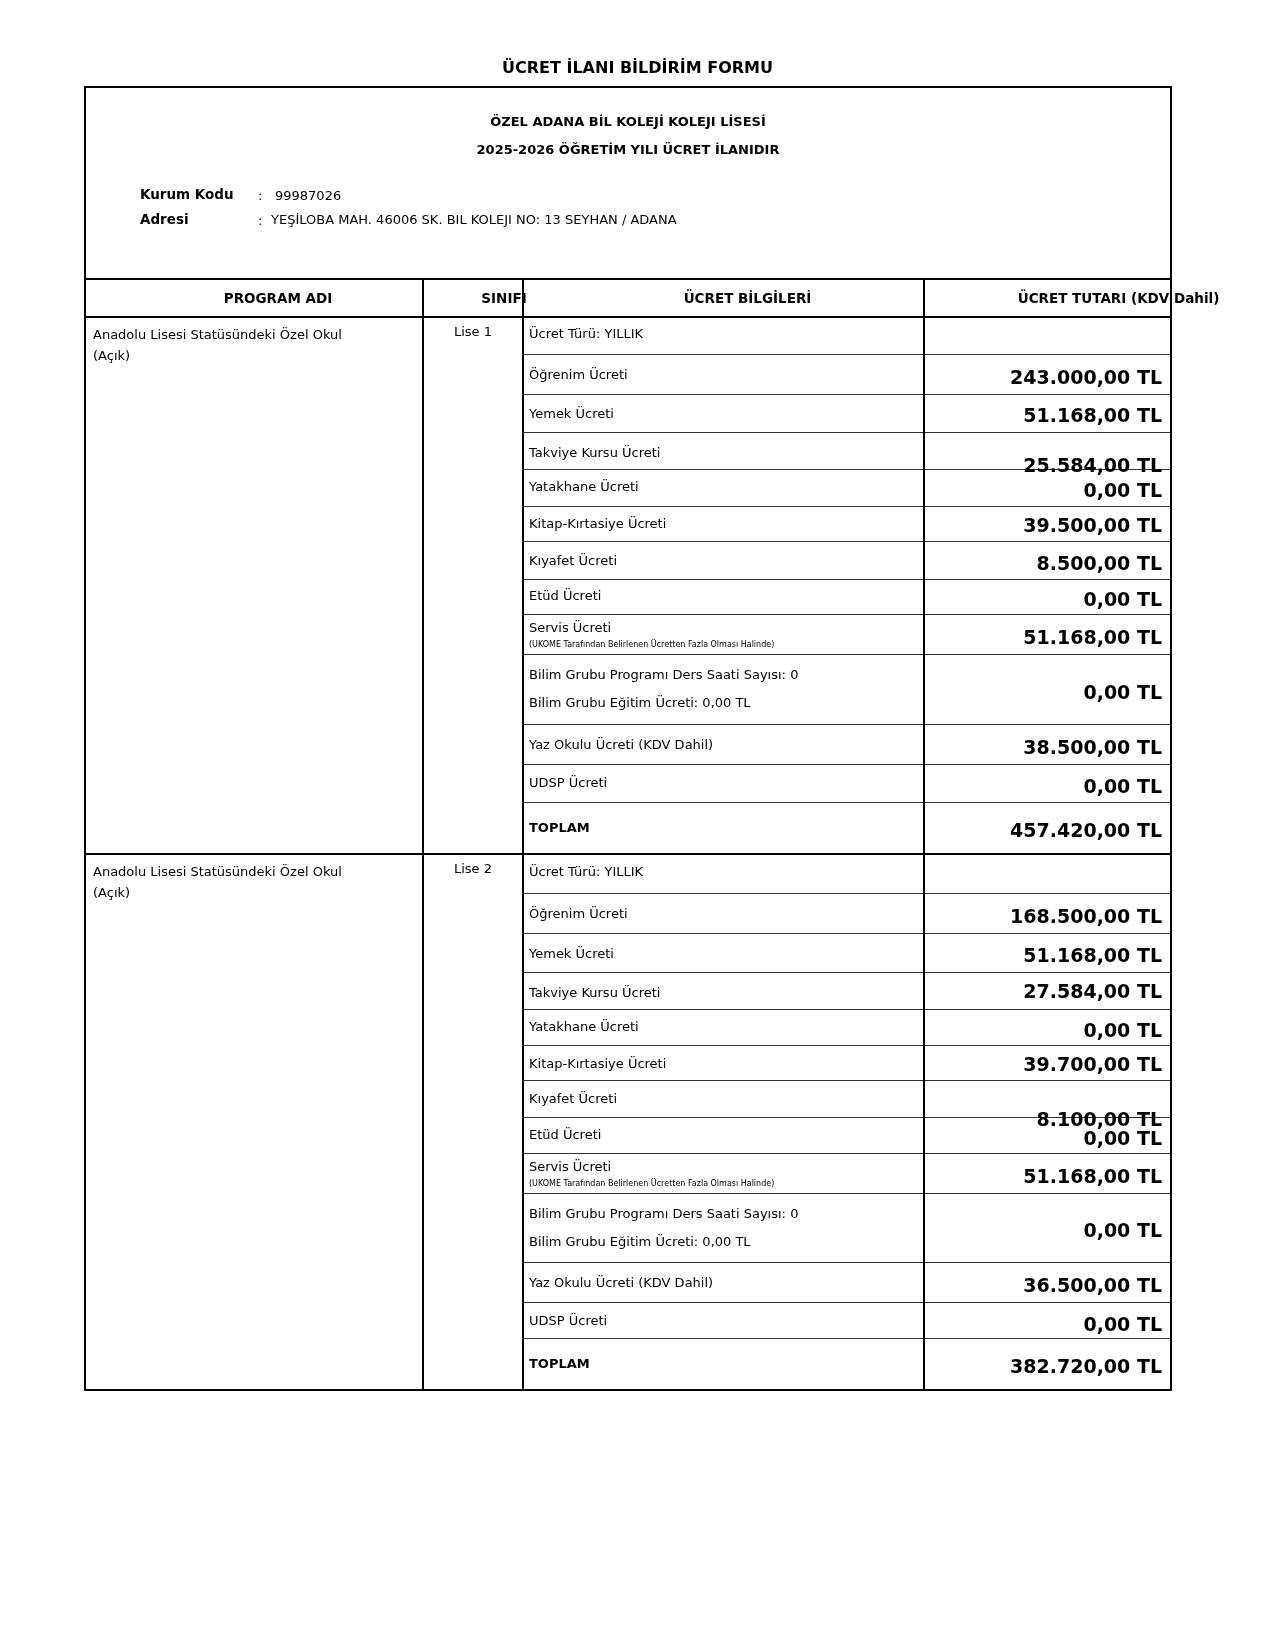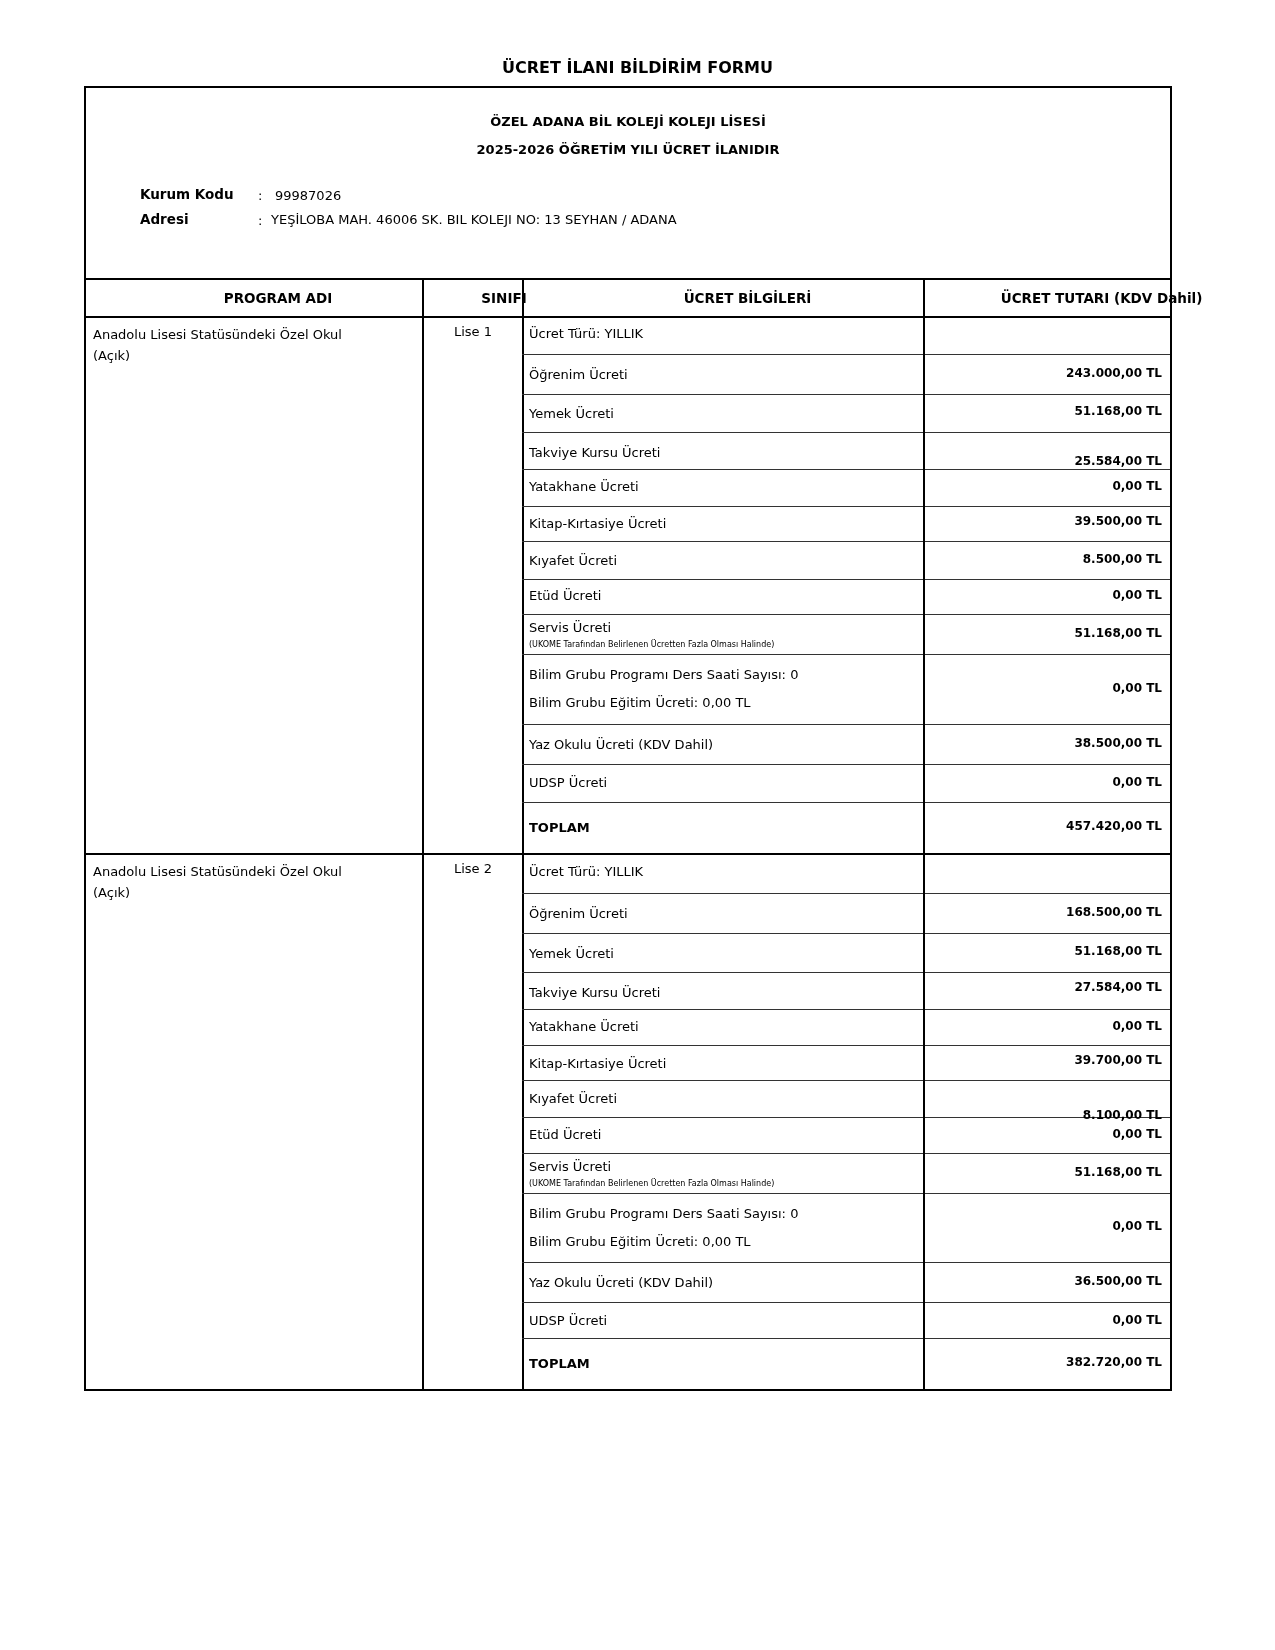--- a/index.html
+++ b/index.html
@@ -11,21 +11,21 @@
   .info-colon { position:absolute; left:172px; font-size:13px; }
   .info-val { position:absolute; left:185px; font-size:13px; }
   .hdr { position:absolute; top:190px; left:0; width:100%; height:36px; border-top:2px solid #000; border-bottom:2px solid #000; }
   .hcell { position:absolute; top:0; height:36px; line-height:36px; text-align:center; font-weight:bold; font-size:13.5px;margin-left:24px; }
   .vline { position:absolute; width:2px; background:#000; }
   .block { position:absolute; left:0; width:100%; }
   .prog { position:absolute; left:7px; top:8px; font-size:13px; line-height:21px; width:320px; }
   .sinif { position:absolute; left:338px; width:98px; text-align:center; top:8px; font-size:13px; }
   .row { position:absolute; left:436px; width:648px; border-bottom:1.5px solid #333; }
   .row .lbl { position:absolute; left:7px; font-size:13px; }
-  .row .amt { position:absolute; right:8px; font-size:12px; font-weight:bold; text-align:right; }
+  .row .amt { position:absolute; right:8px; font-size:19px; font-weight:bold; text-align:right; }
   .row .sub { position:absolute; left:7px; font-size:8px; }
   .row .vdiv { position:absolute; left:401px; top:0; bottom:-2px; width:2px; background:#000; }
   .blockline { position:absolute; left:0; width:100%; height:2px; background:#000; }
 </style>
 </head>
 <body>
 
 <div class="title">ÜCRET İLANI BİLDİRİM FORMU</div>
 
 <div class="box">
@@ -37,21 +37,21 @@
   <div class="info-val" style="top:100px; left:189px;">99987026</div>
 
   <div class="info-label" style="top:123px;">Adresi</div>
   <div class="info-colon" style="top:125px;">:</div>
   <div class="info-val" style="top:124px;">YEŞİLOBA MAH. 46006 SK. BIL KOLEJI NO: 13 SEYHAN / ADANA</div>
 
   <div class="hdr">
     <div class="hcell" style="left:0; width:336px;">PROGRAM ADI</div>
     <div class="hcell" style="left:338px; width:112px;">SINIFI</div>
     <div class="hcell" style="left:438px; width:399px;">ÜCRET BİLGİLERİ</div>
-    <div class="hcell" style="left:809px; width:285px;padding-left:40px;">ÜCRET TUTARI (KDV Dahil)</div>
+    <div class="hcell" style="left:826px; width:285px;padding-left:40px;">ÜCRET TUTARI (KDV Dahil)</div>
   </div>
 
   <div class="vline" style="left:336px; top:190px; height:1111px;"></div>
   <div class="vline" style="left:436px; top:190px; height:1111px;"></div>
   <div class="vline" style="left:837px; top:190px; height:40px;"></div>
 
   <div class="block" style="top:228px; height:537px;">
     <div class="prog">
       <div>Anadolu Lisesi Statüsündeki Özel Okul</div>
       <div>(Açık)</div>

